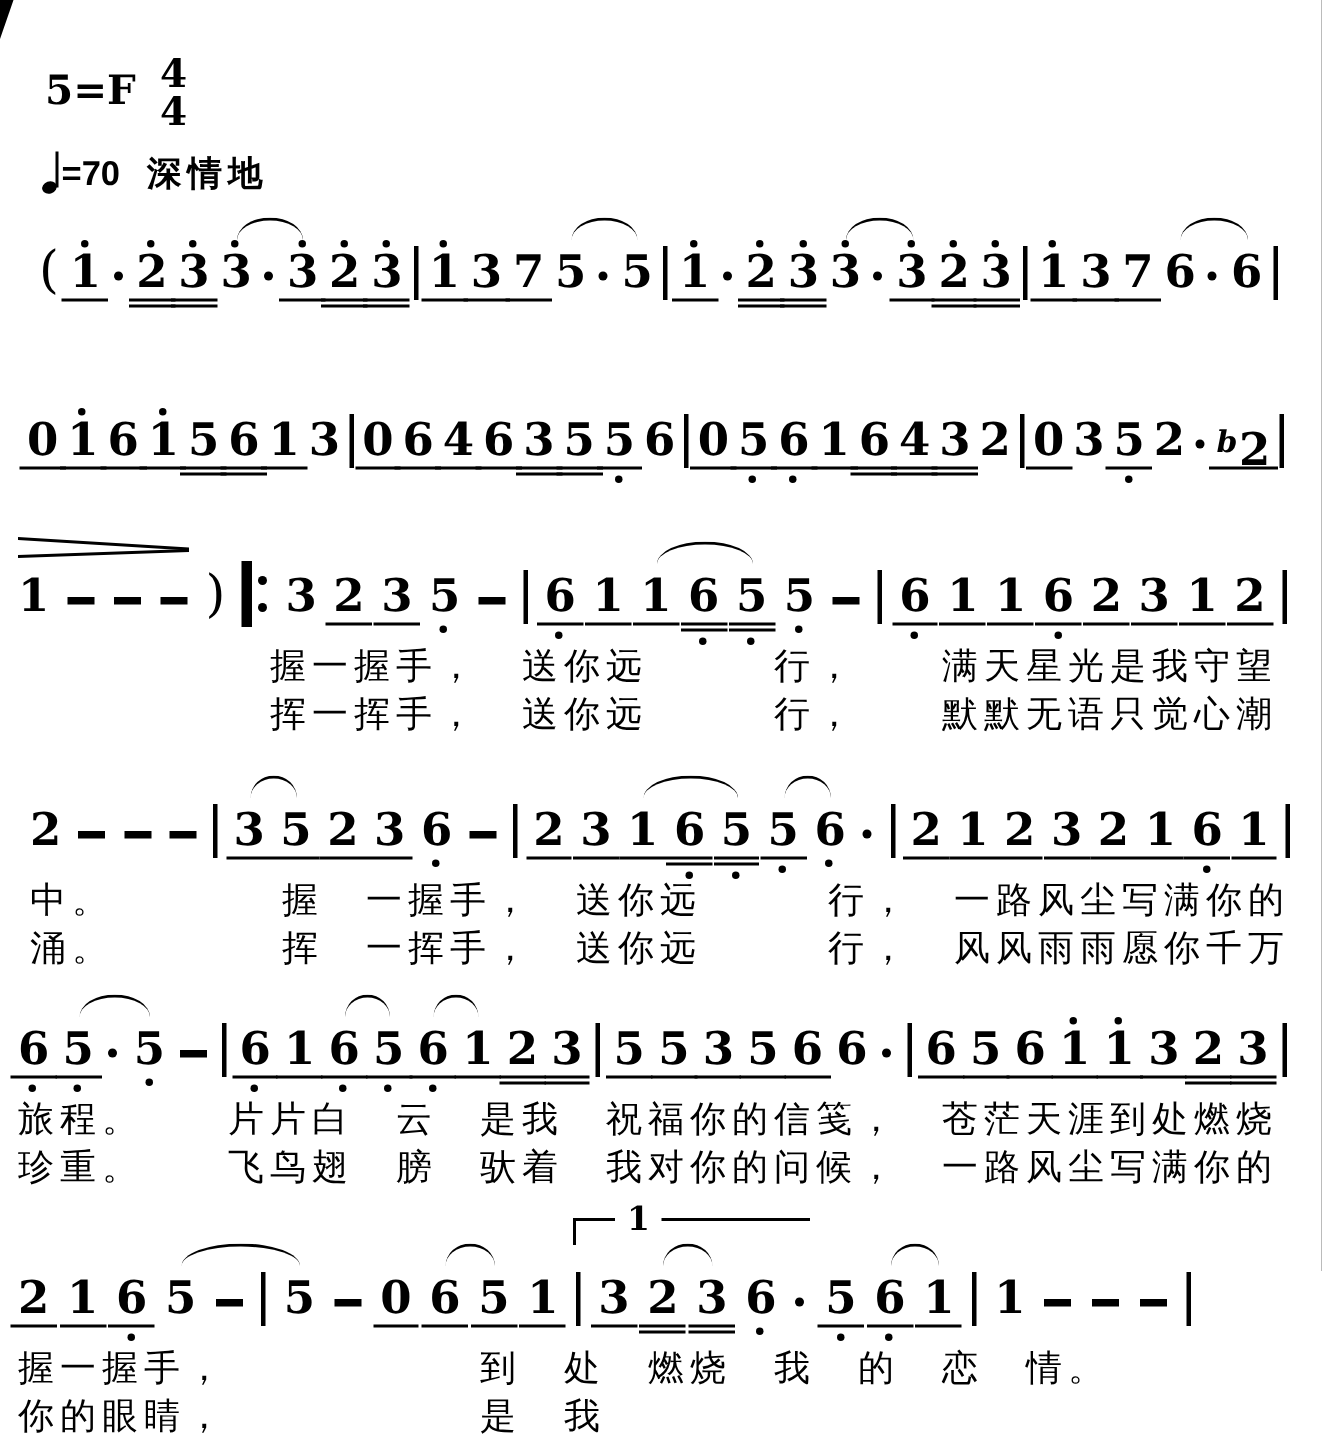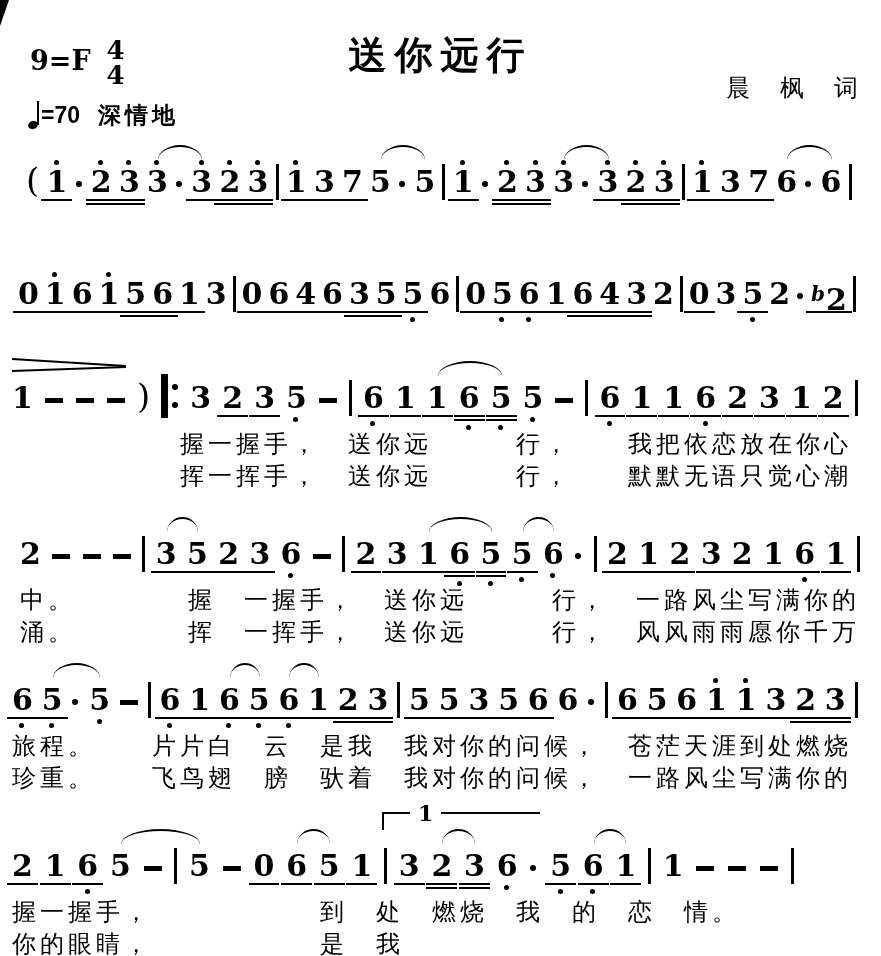--- a/index.html
+++ b/index.html
@@ -67,31 +67,29 @@
   .f1{font-size:15px;font-weight:700;letter-spacing:1px;}
   .f2{font-size:12px;font-family:"DejaVu Sans Mono",monospace;font-weight:700;}
 </style>
 </head>
 <body>
 
 <div class="page">
   <div class="artifact"></div>
 
   <div class="keyrow">
-    <span>9=F</span><span class="frac"><span>4</span><span>4</span></span>
+    <span>5=F</span><span class="frac"><span>4</span><span>4</span></span>
   </div>
 
   <div class="temporow">
     <span class="qnote"><i class="nh"></i><i class="ns"></i></span><span>=70</span><span class="expr">深情地</span>
   </div>
 
-  <div class="title">送你远行</div>
 
   <div class="credits">
-    <div>晨　枫　词</div>
   </div>
 
   <div id="notation-area">
       <div class="system sys0">
         <div class="noteline">
           <span class="tok paren">(</span>
           <span class="tok note">1<i class="da"></i><i class="ul" style="bottom: -3px;"></i></span>
           <span class="tok augdot">
             <i></i>
           </span>
@@ -229,21 +227,21 @@
           <span class="tok note">3<i class="ul" style="bottom: -3px;"></i></span>
           <span class="tok note">1<i class="ul" style="bottom: -3px;"></i></span>
           <span class="tok note">2<i class="ul" style="bottom: -3px;"></i></span>
           <span class="tok bar"></span>
           <div class="arc" style="left: 425.5px; width: 64px;"></div>
           <div class="wedge" style="left: 0px; width: 114px;"><svg width="114" height="16">
               <line x1="0" y1="1" x2="114" y2="8" stroke="#000" stroke-width="2"></line>
               <line x1="0" y1="13" x2="114" y2="9" stroke="#000" stroke-width="2"></line>
             </svg></div>
         </div>
-        <div class="lyric lyr0">　　　　　　握一握手，　送你远　　　行，　　我把依恋放在你心</div>
+        <div class="lyric lyr0">　　　　　　握一握手，　送你远　　　行，　　满天星光是我守望</div>
         <div class="lyric lyr1">　　　　　　挥一挥手，　送你远　　　行，　　默默无语只觉心潮</div>
       </div>
       <div class="system sys3">
         <div class="noteline">
           <span class="tok note">2</span>
           <span class="tok dash">
             <i></i>
           </span>
           <span class="tok dash">
             <i></i>
@@ -325,21 +323,21 @@
           <span class="tok note">1<i class="da"></i><i class="ul" style="bottom: -3px;"></i></span>
           <span class="tok note">1<i class="da"></i><i class="ul" style="bottom: -3px;"></i></span>
           <span class="tok note">3<i class="ul" style="bottom: -3px;"></i></span>
           <span class="tok note">2<i class="ul" style="bottom: -3px;"></i><i class="ul" style="bottom: -7px;"></i></span>
           <span class="tok note">3<i class="ul" style="bottom: -3px;"></i><i class="ul" style="bottom: -7px;"></i></span>
           <span class="tok bar"></span>
           <div class="arc" style="left: 40.5px; width: 47px;"></div>
           <div class="arc" style="left: 217.5px; width: 30px;"></div>
           <div class="arc" style="left: 276.5px; width: 30px;"></div>
         </div>
-        <div class="lyric lyr0">旅程。　　片片白　云　是我　我对你的问候，　苍茫天涯到处燃烧</div>
+        <div class="lyric lyr0">旅程。　　片片白　云　是我　祝福你的信笺，　苍茫天涯到处燃烧</div>
         <div class="lyric lyr1">珍重。　　飞鸟翅　膀　驮着　我对你的问候，　一路风尘写满你的</div>
       </div>
       <div class="system sys5">
         <div class="noteline">
           <span class="tok note">2<i class="ul" style="bottom: -3px;"></i></span>
           <span class="tok note">1<i class="ul" style="bottom: -3px;"></i></span>
           <span class="tok note">6<i class="ul" style="bottom: -3px;"></i><i class="db" style="bottom: -12px;"></i></span>
           <span class="tok note">5</span>
           <span class="tok dash">
             <i></i>

